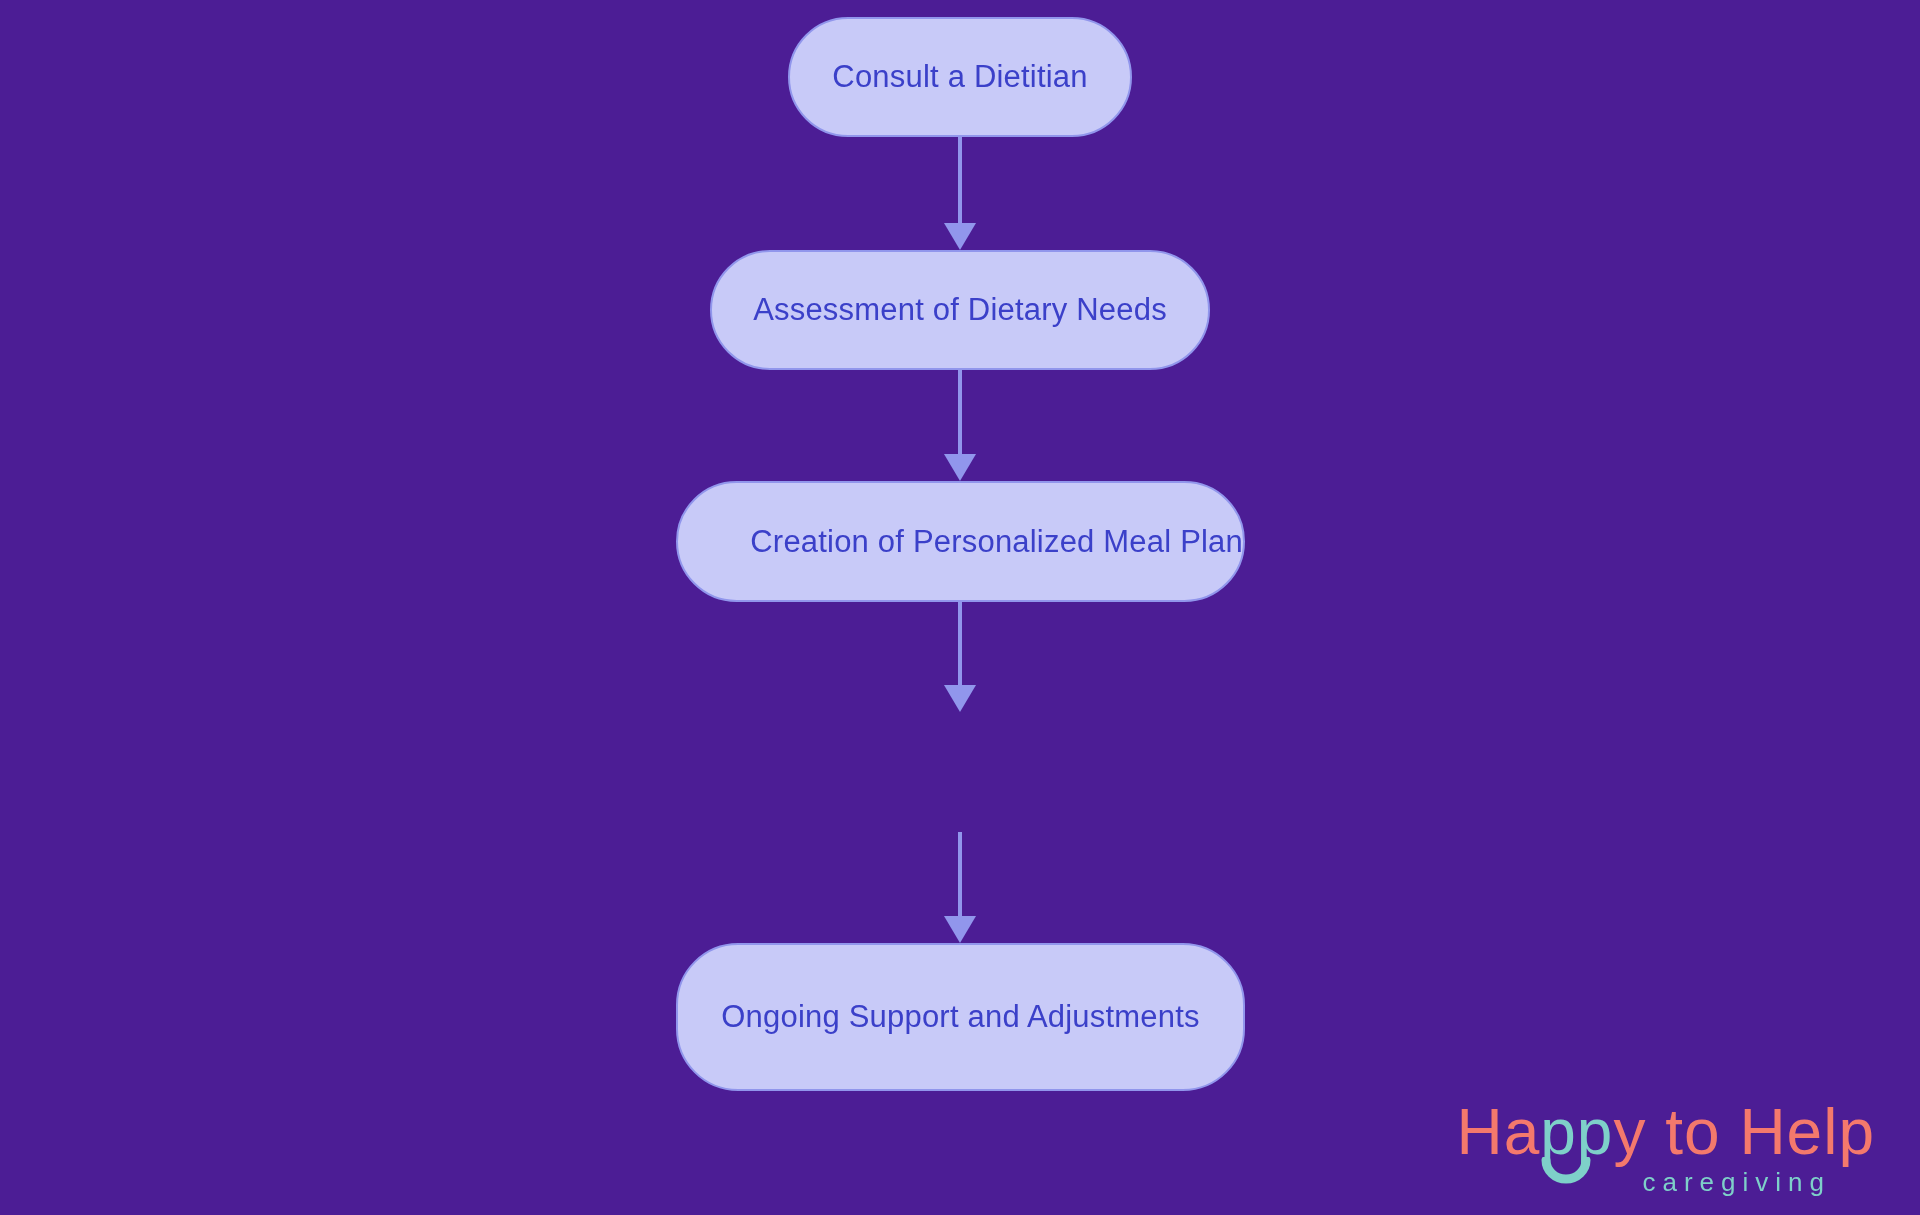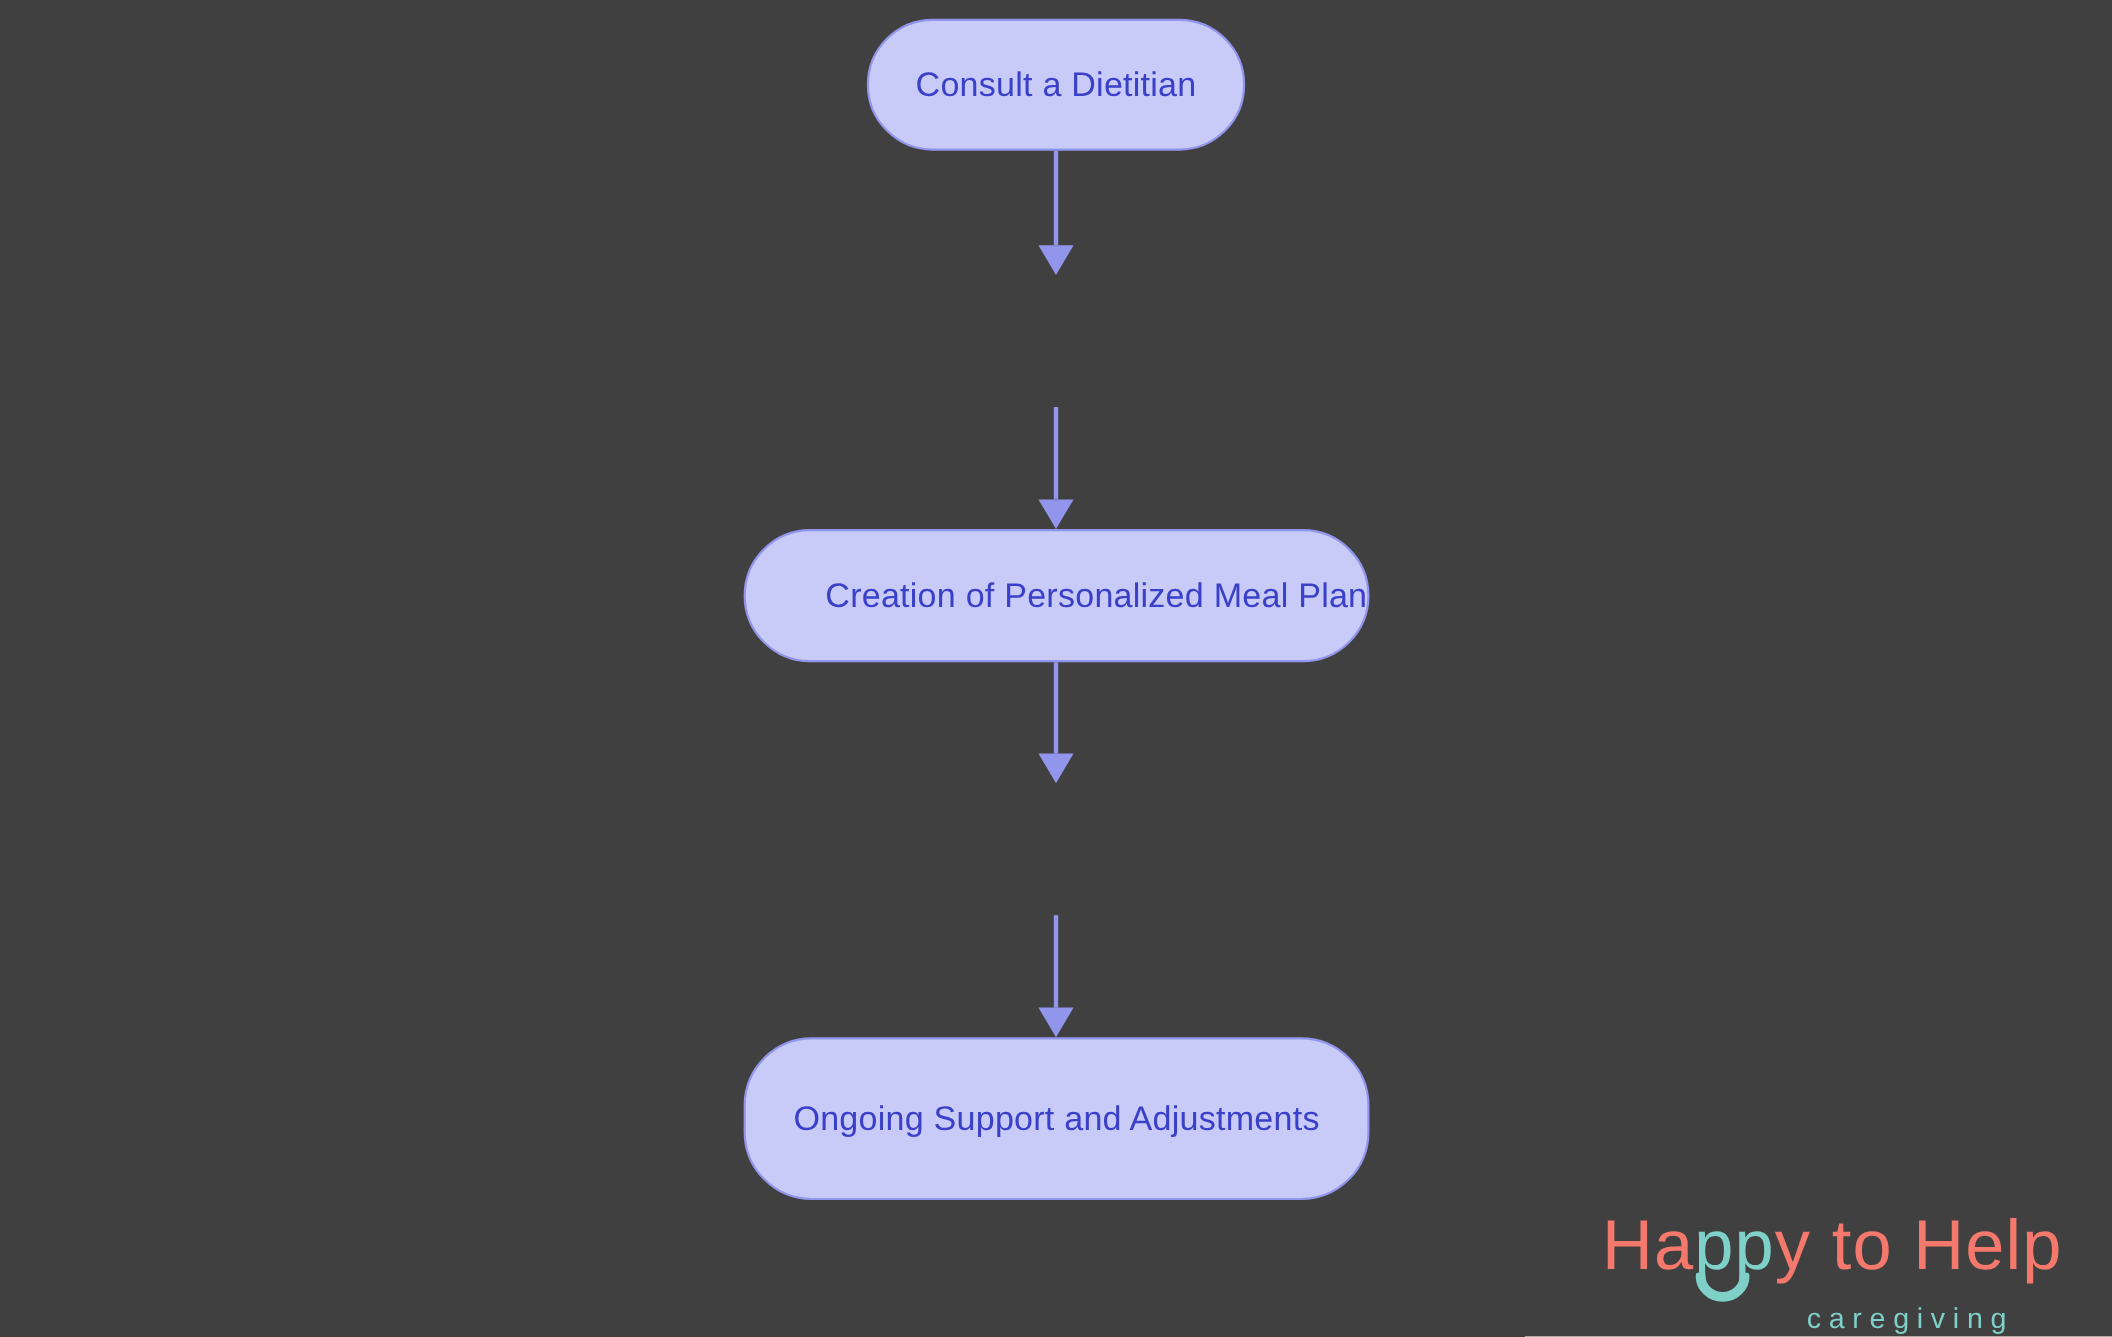--- a/index.html
+++ b/index.html
@@ -5,21 +5,21 @@
   html, body {
     margin: 0;
     padding: 0;
     background: #ffffff;
     font-family: "Liberation Sans", sans-serif;
   }
   .canvas {
     position: relative;
     width: 1920px;
     height: 1215px;
-    background: #404040;
+    background: #4c1d95;
     overflow: hidden;
   }
   
   .node {
     position: absolute;
     box-sizing: border-box;
     height: 120px;
     background: #c8caf8;
     border: 2px solid #9196ec;
     border-radius: 62px;
@@ -84,21 +84,21 @@
     display: inline-block;
   }
   .smile {
     position: absolute;
     left: 1px;
     top: 57px;
     width: 50px;
     height: 27px;
   }
   .logo-sub {
-    margin-top: 19px;
+    margin-top: 3px;
     padding-right: 44px;
     font-size: 26px;
     font-weight: normal;
     letter-spacing: 7px;
     color: #7ed0c9;
     white-space: nowrap;
   }
 </style>
 </head>
 <body>
@@ -107,20 +107,23 @@
 
   <div class="node node-1">
     <span class="node-label">Consult a Dietitian</span>
   </div>
 
   <div class="arrow arrow-1">
     <div class="arrow-shaft"></div>
     <div class="arrow-head"></div>
   </div>
 
+  <div class="node node-2">
+    <span class="node-label">Assessment of Dietary Needs</span>
+  </div>
 
   <div class="arrow arrow-2">
     <div class="arrow-shaft"></div>
     <div class="arrow-head"></div>
   </div>
 
   <div class="node node-3">
     <span class="node-label">Creation of Personalized Meal Plan</span>
   </div>
 

